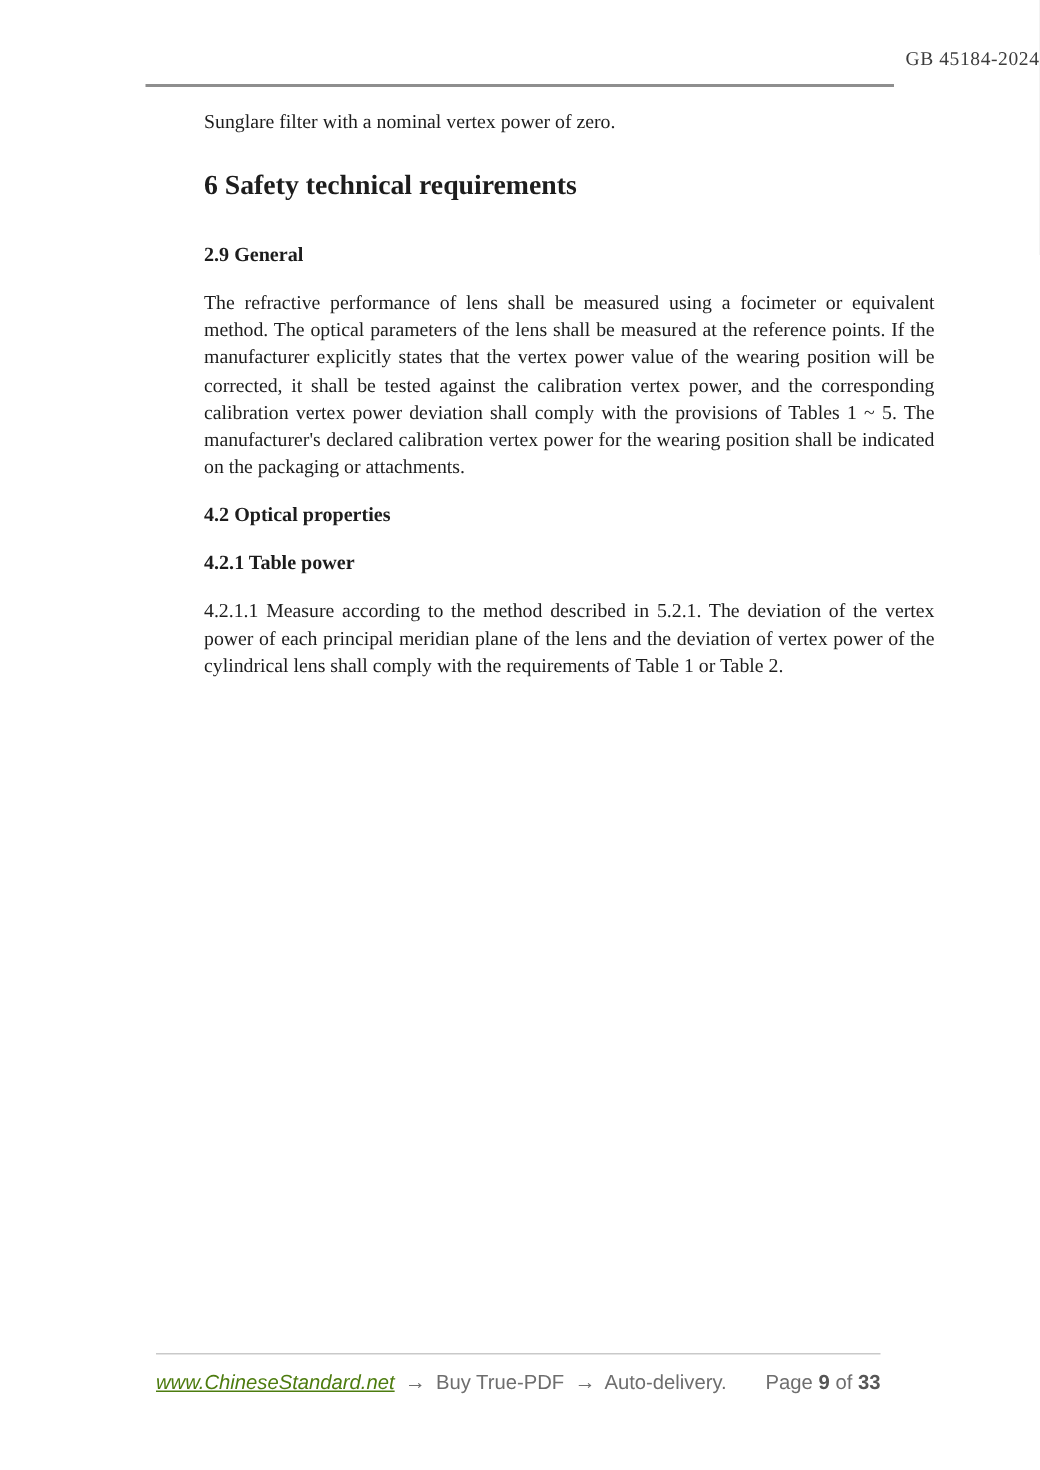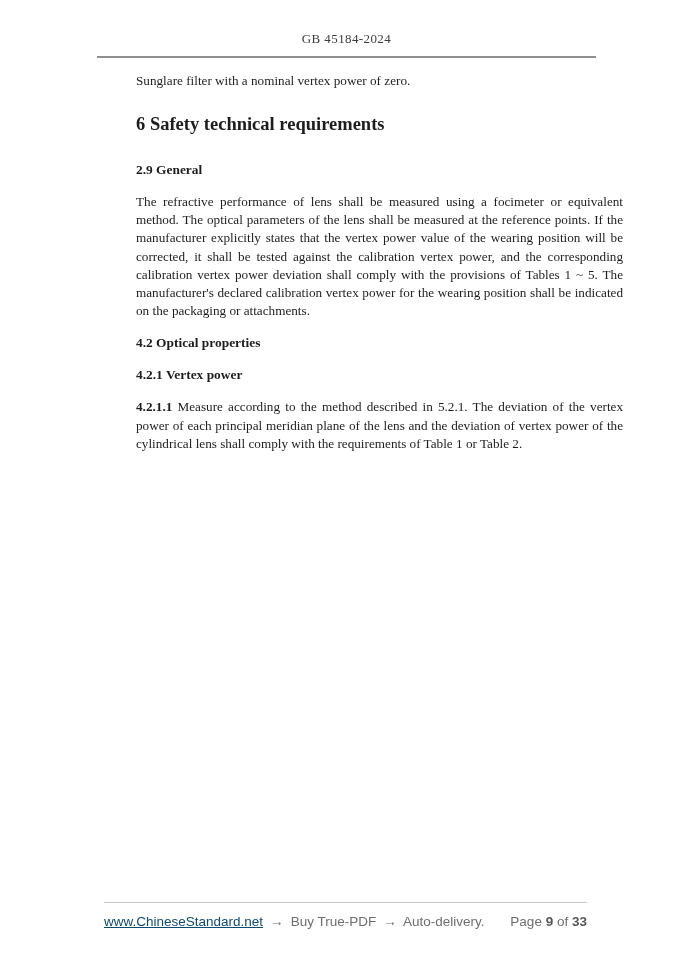--- a/index.html
+++ b/index.html
@@ -15,21 +15,21 @@
     font-family: "Liberation Serif", serif;
     color: #1d1d1d;
     overflow: hidden;
     margin: 0 auto;
   }
   .doc-header {
     position: absolute;
     top: 31px;
     left: 0;
     width: 100%;
-    text-align: center;
+    text-align: right;
     font-size: 13px;
     letter-spacing: 0.4px;
     color: #3c3c3c;
   }
   .header-rule {
     position: absolute;
     top: 56px;
     left: 97px;
     width: 499px;
     height: 1.5px;
@@ -62,21 +62,21 @@
   .h-sub.tight {
     margin-top: 14px;
   }
   .para {
     margin: 14px 0 0 0;
     font-size: 13.2px;
     line-height: 18.2px;
     text-align: justify;
   }
   .para .num {
-    font-weight: bold;
+    font-weight: normal;
   }
   .footer-rule {
     position: absolute;
     top: 902px;
     left: 104px;
     width: 483px;
     height: 1px;
     background: #c9c9c9;
   }
   .footer {
@@ -90,22 +90,23 @@
     font-family: "Liberation Sans", sans-serif;
     font-size: 13.5px;
     color: #6e6e6e;
     white-space: nowrap;
   }
   .footer-left span {
     margin-right: 3px;
   }
   .site-link {
     text-decoration: underline;
-    color: #0c4a6e;
+    color: #4d7c0f;
     cursor: pointer;
+    font-style: italic;
   }
   .arrow-glyph {
     font-size: 14px;
   }
   .footer-right span {
     margin-left: 0;
   }
   .page-num {
     font-weight: bold;
     color: #565656;
@@ -125,21 +126,21 @@
     <p class="intro">Sunglare filter with a nominal vertex power of zero.</p>
 
     <h1 class="h-section">6 Safety technical requirements</h1>
 
     <h2 class="h-sub">2.9 General</h2>
 
     <p class="para">The refractive performance of lens shall be measured using a focimeter or equivalent method. The optical parameters of the lens shall be measured at the reference points. If the manufacturer explicitly states that the vertex power value of the wearing position will be corrected, it shall be tested against the calibration vertex power, and the corresponding calibration vertex power deviation shall comply with the provisions of Tables 1 ~ 5. The manufacturer's declared calibration vertex power for the wearing position shall be indicated on the packaging or attachments.</p>
 
     <h2 class="h-sub tight">4.2 Optical properties</h2>
 
-    <h2 class="h-sub tight">4.2.1 Vertex power</h2>
+    <h2 class="h-sub tight">4.2.1 Table power</h2>
 
     <p class="para"><span class="num">4.2.1.1</span> <span>Measure according to the method described in 5.2.1. The deviation of the vertex power of each principal meridian plane of the lens and the deviation of vertex power of the cylindrical lens shall comply with the requirements of Table 1 or Table 2.</span></p>
 
   </div>
 
   <div class="footer-rule"></div>
 
   <div class="footer">
     <div class="footer-left">
       <span class="site-link">www.ChineseStandard.net</span>

